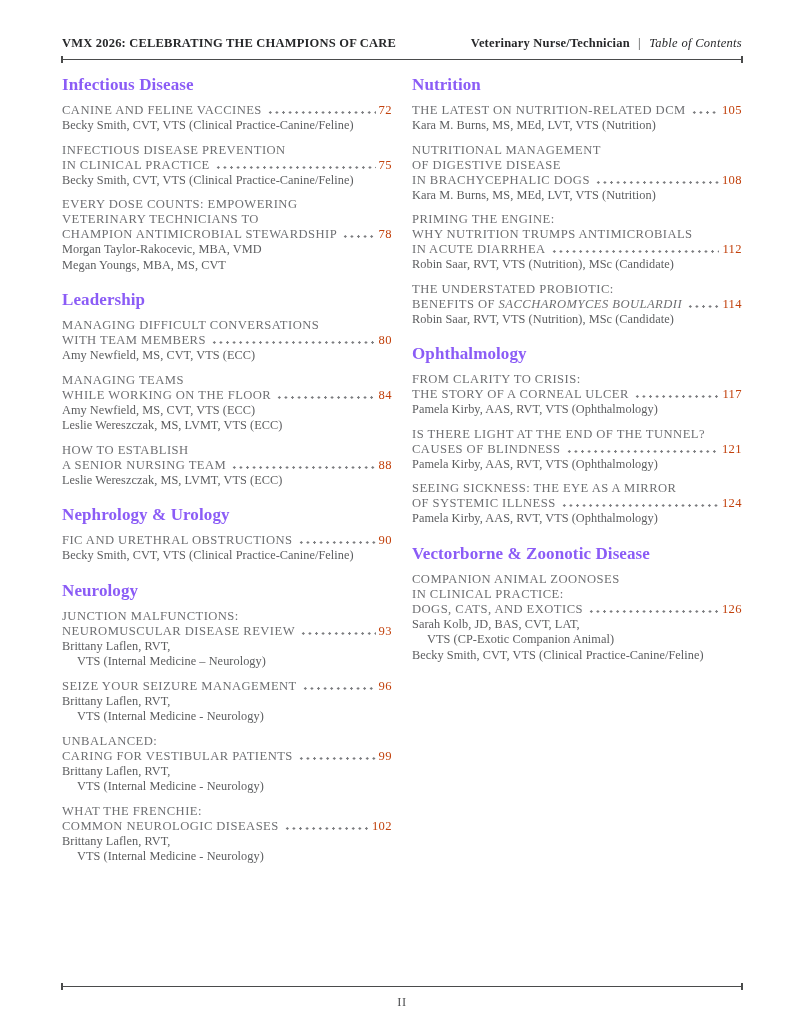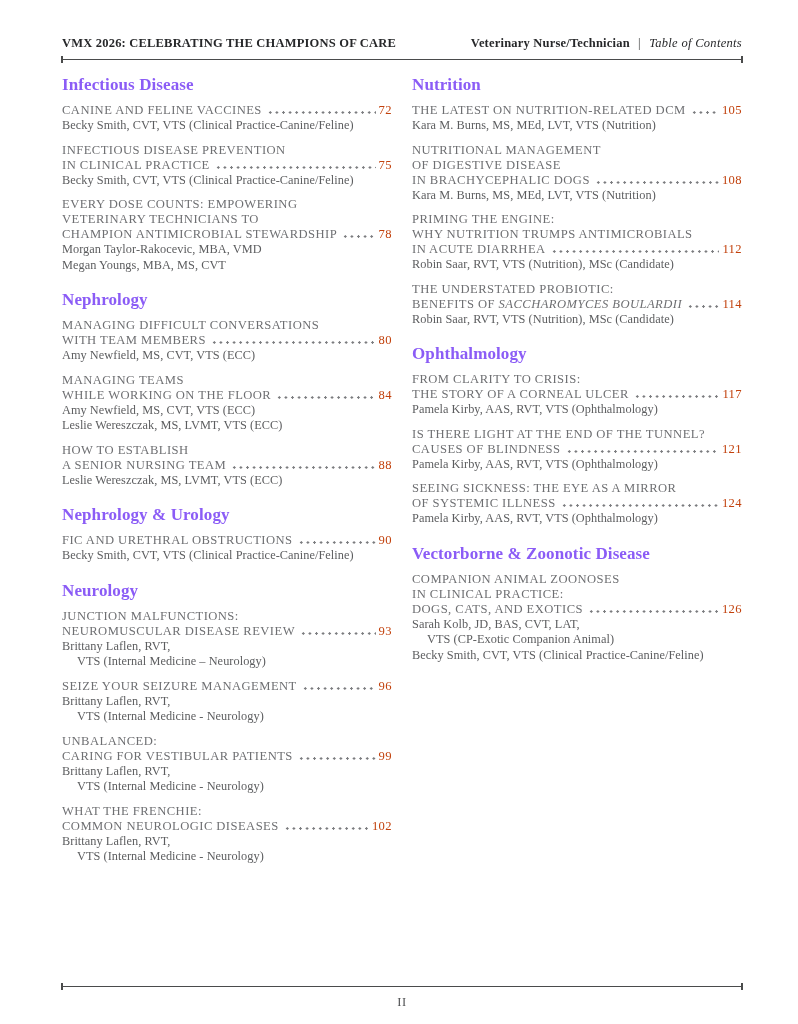--- a/index.html
+++ b/index.html
@@ -110,21 +110,21 @@
             <div class="t-line t-last">
               <span class="t-text"><span>CHAMPION ANTIMICROBIAL STEWARDSHIP</span></span>
               <span class="leader"></span>
               <span class="pg">78</span>
             </div>
             <div class="author">Morgan Taylor-Rakocevic, MBA, VMD</div>
             <div class="author">Megan Youngs, MBA, MS, CVT</div>
           </div>
         </section>
         <section class="toc-section">
-          <h2 class="section-heading">Nephrology</h2>
+          <h2 class="section-heading">Leadership</h2>
           <div class="entry">
             <div class="t-line">
               <span class="t-text"><span>MANAGING DIFFICULT CONVERSATIONS</span></span>
             </div>
             <div class="t-line t-last">
               <span class="t-text"><span>WITH TEAM MEMBERS</span></span>
               <span class="leader"></span>
               <span class="pg">80</span>
             </div>
             <div class="author">Amy Newfield, MS, CVT, VTS (ECC)</div>

